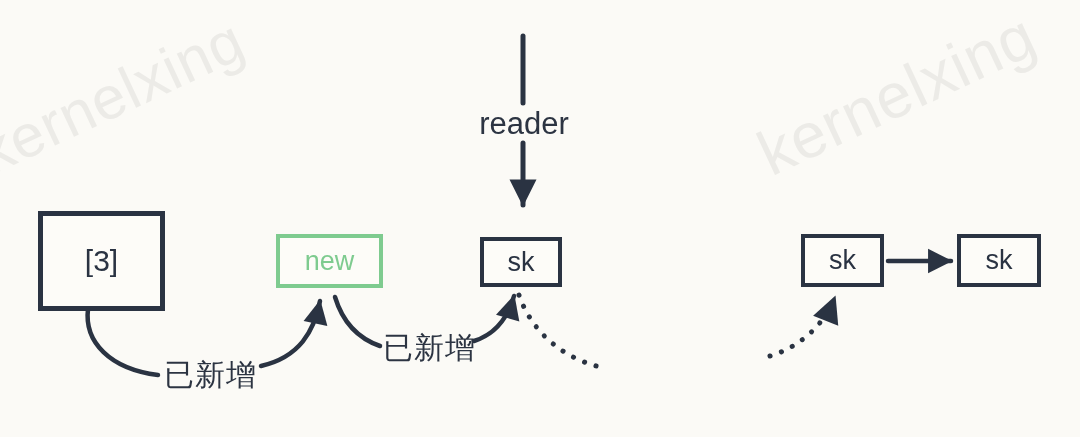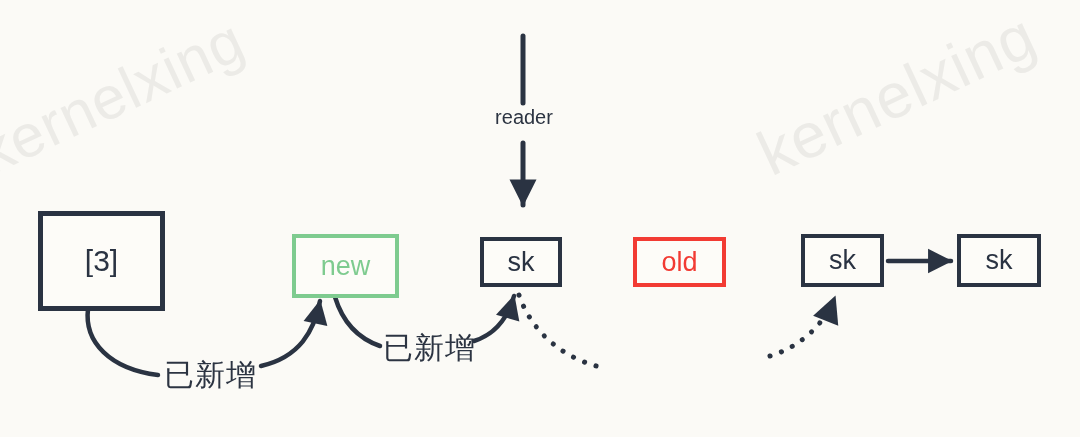--- a/index.html
+++ b/index.html
@@ -42,32 +42,32 @@
     position: absolute;
     box-sizing: border-box;
     background: #fdfcf8;
     border: 4px solid #2a3342;
     display: flex;
     align-items: center;
     justify-content: center;
     font-size: 27px;
   }
   .node-bucket { left: 38px;  top: 211px; width: 127px; height: 100px; border-width: 5px; font-size: 30px; }
-  .node-new    { left: 276px; top: 234px; width: 107px; height: 64px; border-color: #7ecb8f; color: #7ecb8f; margin-left: 16px; }
+  .node-new    { left: 276px; top: 234px; width: 107px; height: 54px; border-color: #7ecb8f; color: #7ecb8f; }
   .node-sk-mid { left: 480px; top: 237px; width: 82px;  height: 50px; }
   .node-old    { left: 633px; top: 237px; width: 93px;  height: 50px; border-color: #f23b33; color: #f23b33; }
   .node-sk-r1  { left: 801px; top: 234px; width: 83px;  height: 53px; }
   .node-sk-r2  { left: 957px; top: 234px; width: 84px;  height: 53px; }
 
   .lbl {
     position: absolute;
     white-space: nowrap;
     color: #2c3442;
   }
-  .lbl-reader { left: 524px; top: 106px; transform: translateX(-50%); font-size: 20px; }
+  .lbl-reader { left: 524px; top: 106px; transform: translateX(-50%); font-size: 31px; }
   .lbl-cn { font-size: 30px; letter-spacing: 1px; }
   .lbl-added-1   { left: 164px; top: 355px; }
   .lbl-added-2   { left: 383px; top: 328px; }
   .lbl-deleting  { left: 607px; top: 366px; }
 </style>
 </head>
 <body>
 
 <div class="canvas">
 
@@ -98,23 +98,20 @@
 
   <div class="node node-bucket">
     <span>[3]</span>
   </div>
   <div class="node node-new">
     <span>new</span>
   </div>
   <div class="node node-sk-mid">
     <span>sk</span>
   </div>
-  <div class="node node-old">
-    <span>old</span>
-  </div>
   <div class="node node-sk-r1">
     <span>sk</span>
   </div>
   <div class="node node-sk-r2">
     <span>sk</span>
   </div>
 
   <div class="lbl lbl-reader">reader</div>
   <div class="lbl lbl-cn lbl-added-1">已新增</div>
   <div class="lbl lbl-cn lbl-added-2">已新增</div>

